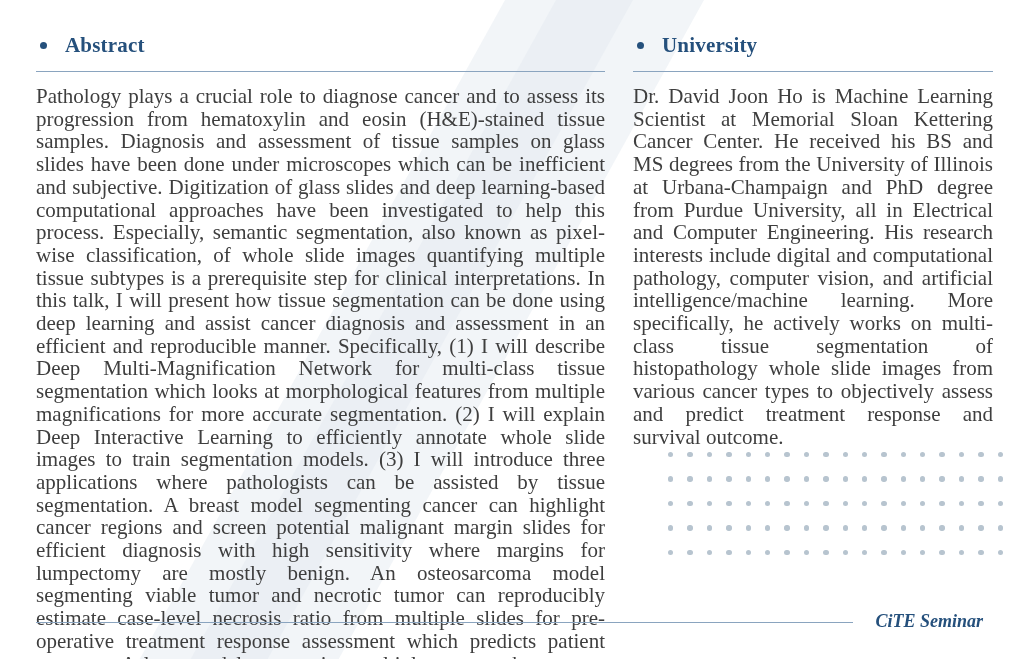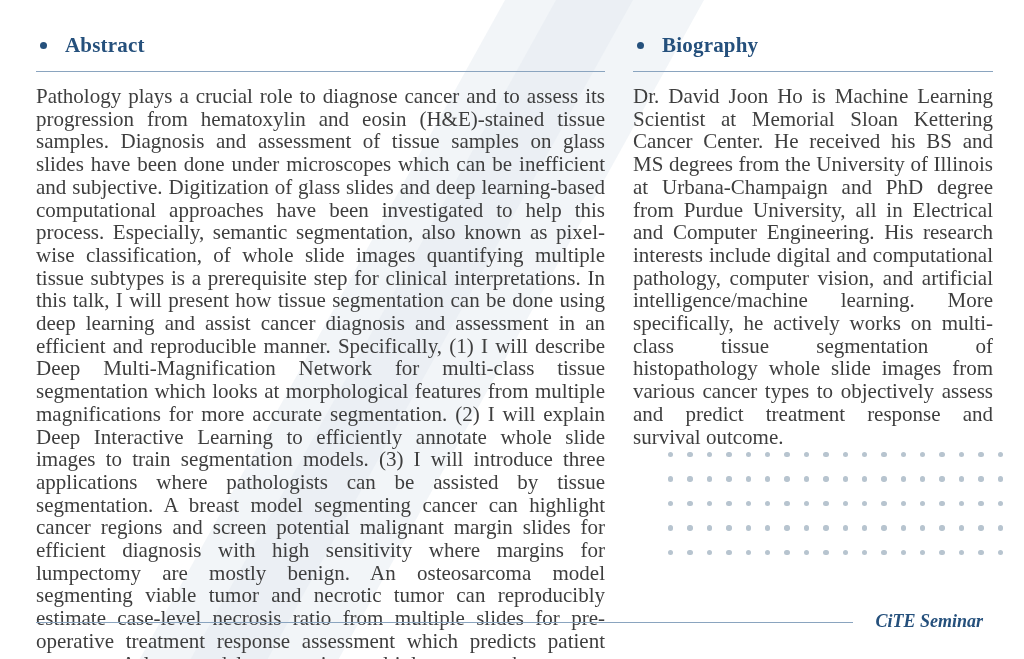--- a/index.html
+++ b/index.html
@@ -104,21 +104,21 @@
       <span class="bullet"></span>
       <span class="section-title">Abstract</span>
     </div>
     <hr class="rule">
     <p class="body-text">Pathology plays a crucial role to diagnose cancer and to assess its progression from hematoxylin and eosin (H&amp;E)-stained tissue samples. Diagnosis and assessment of tissue samples on glass slides have been done under microscopes which can be inefficient and subjective. Digitization of glass slides and deep learning-based computational approaches have been investigated to help this process. Especially, semantic segmentation, also known as pixel-wise classification, of whole slide images quantifying multiple tissue subtypes is a prerequisite step for clinical interpretations. In this talk, I will present how tissue segmentation can be done using deep learning and assist cancer diagnosis and assessment in an efficient and reproducible manner. Specifically, (1) I will describe Deep Multi-Magnification Network for multi-class tissue segmentation which looks at morphological features from multiple magnifications for more accurate segmentation. (2) I will explain Deep Interactive Learning to efficiently annotate whole slide images to train segmentation models. (3) I will introduce three applications where pathologists can be assisted by tissue segmentation. A breast model segmenting cancer can highlight cancer regions and screen potential malignant margin slides for efficient diagnosis with high sensitivity where margins for lumpectomy are mostly benign. An osteosarcoma model segmenting viable tumor and necrotic tumor can reproducibly estimate case-level necrosis ratio from multiple slides for pre-operative treatment response assessment which predicts patient outcome. A lung model segmenting multiple tumor subtypes can objectively determine cancer grading. In conclusion, tissue segmentation models can provide efficient and objective supports to pathologists.</p>
   </div>
 
   <div class="col col-right">
     <div class="section-header">
       <span class="bullet"></span>
-      <span class="section-title">Biography</span>
+      <span class="section-title">University</span>
     </div>
     <hr class="rule">
     <p class="body-text">Dr. David Joon Ho is Machine Learning Scientist at Memorial Sloan Kettering Cancer Center. He received his BS and MS degrees from the University of Illinois at Urbana-Champaign and PhD degree from Purdue University, all in Electrical and Computer Engineering. His research interests include digital and computational pathology, computer vision, and artificial intelligence/machine learning. More specifically, he actively works on multi-class tissue segmentation of histopathology whole slide images from various cancer types to objectively assess and predict treatment response and survival outcome.</p>
   </div>
 
   <div class="dots" style="grid-template-columns: repeat(18, 19.4px); grid-auto-rows: 24.6px;">
       <i></i>
       <i></i>
       <i></i>
       <i></i>

